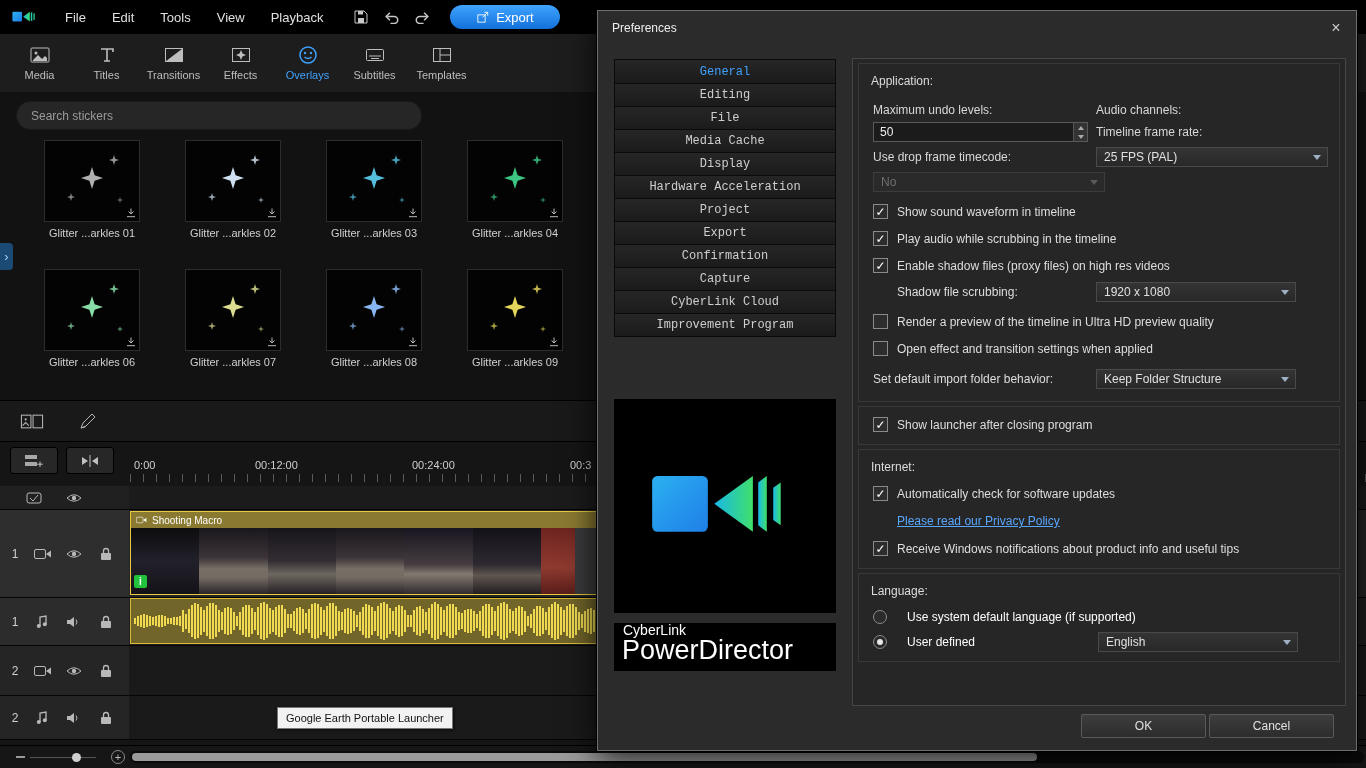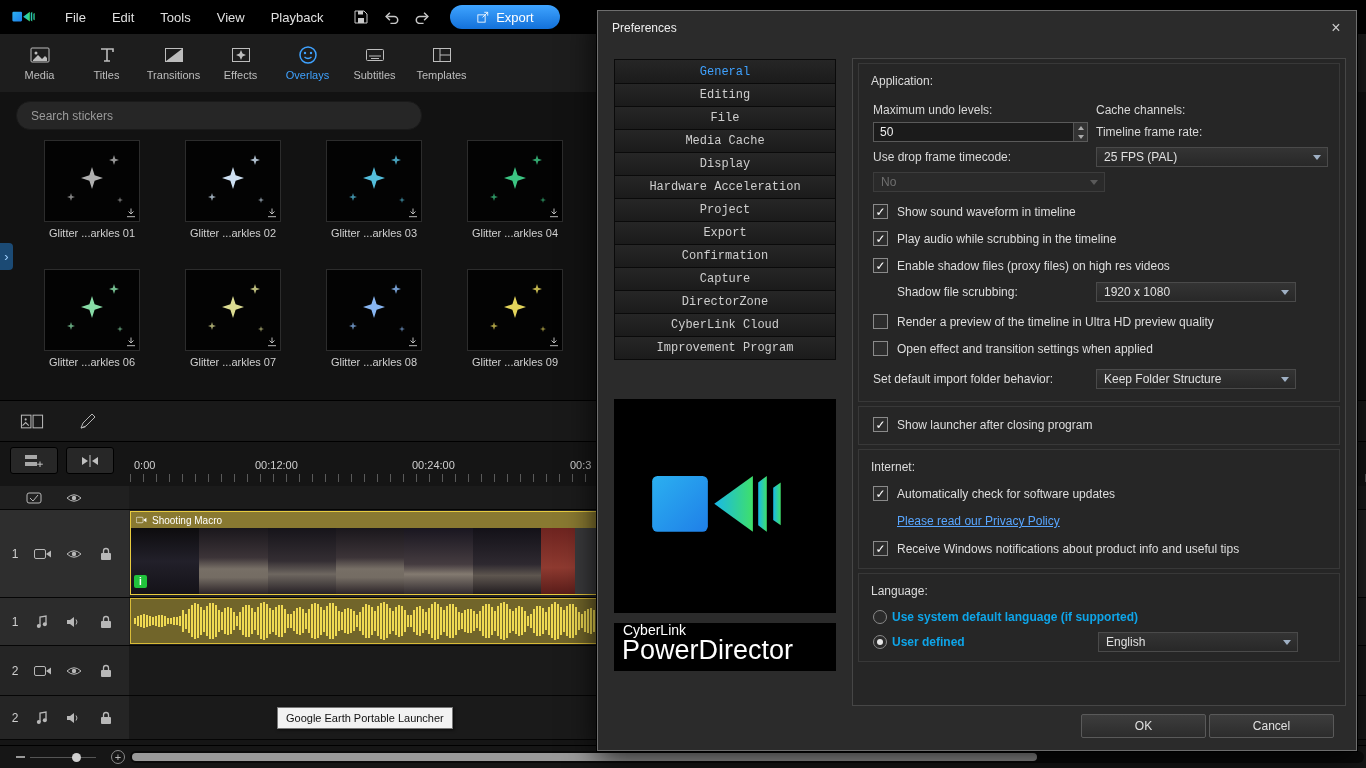--- a/index.html
+++ b/index.html
@@ -132,21 +132,21 @@
   .w200{width:200px;}
   .cbrow{display:flex;align-items:center;gap:9px;margin:12px 0 0 4px;font-size:12px;color:#dedede;}
   .cb{width:15px;height:15px;background:#2d2d2d;border:1px solid #8a8a8a;flex:none;
       display:flex;align-items:center;justify-content:center;font-size:12px;color:#fff;box-sizing:border-box;}
   .subrow{display:flex;align-items:center;margin:9px 0 0 28px;font-size:12px;color:#dedede;}
   .subrow .sl{width:199px;flex:none;}
   .subrow2{display:flex;align-items:center;margin:13px 0 4px 4px;font-size:12px;color:#dedede;}
   .subrow2 .sl{width:223px;flex:none;}
   .linkrow{margin:10px 0 0 28px;}
   .link{font-size:12px;color:#58a6ff;text-decoration:underline;}
-  .radiorow{display:flex;align-items:center;gap:5px;margin:11px 0 0 4px;font-size:12px;color:#0ea5e9;font-weight:bold;}
+  .radiorow{display:flex;align-items:center;gap:20px;margin:11px 0 0 4px;font-size:12px;color:#ffffff;}
   .radio{width:14px;height:14px;border-radius:50%;border:1px solid #8a8a8a;background:#2b2b2b;
       position:relative;flex:none;box-sizing:border-box;}
   .radio.sel::after{content:"";position:absolute;inset:3px;background:#e8e8e8;border-radius:50%;}
   .langdd{position:absolute;left:239px;bottom:9px;}
   .btn{position:absolute;width:125px;height:24px;background:linear-gradient(#3d3d3d,#2c2c2c);
       border:1px solid #5a5a5a;color:#e0e0e0;font-size:12px;display:flex;align-items:center;
       justify-content:center;border-radius:2px;box-sizing:border-box;}
   #okbtn{left:483px;top:703px;}
   #cancelbtn{left:611px;top:703px;}
 </style>
@@ -769,21 +769,20 @@
     <div class="nav-item active">General</div>
     <div class="nav-item">Editing</div>
     <div class="nav-item">File</div>
     <div class="nav-item">Media Cache</div>
     <div class="nav-item">Display</div>
     <div class="nav-item">Hardware Acceleration</div>
     <div class="nav-item">Project</div>
     <div class="nav-item">Export</div>
     <div class="nav-item">Confirmation</div>
     <div class="nav-item">Capture</div>
-    <div class="nav-item">DirectorZone</div>
     <div class="nav-item">CyberLink Cloud</div>
     <div class="nav-item">Improvement Program</div>
   </div>
 
   <div id="logobox">
     <svg width="150" height="104" viewBox="0 0 140 96">
       <defs>
         <linearGradient id="pg1" x1="0" y1="0" x2="1" y2="1">
             <stop offset="0" stop-color="#2bb0f0"></stop>
             <stop offset="1" stop-color="#1f7fe8"></stop>
@@ -803,21 +802,21 @@
     <div class="brand-small">CyberLink</div>
     <div class="brand-large">PowerDirector</div>
   </div>
 
   <div id="prefpane">
 
     <div class="group">
       <div class="gh">Application:</div>
       <div class="grid2">
         <div class="lbl">Maximum undo levels:</div>
-        <div class="lbl">Cache channels:</div>
+        <div class="lbl">Audio channels:</div>
         <div class="spinbox">
           <input class="txt" value="50" style="">
           <div class="spin">
               <div class="up"></div>
               <div class="dn"></div>
             </div>
         </div>
         <div class="lbl">Timeline frame rate:</div>
         <div class="lbl">Use drop frame timecode:</div>
         <div class="dd">

